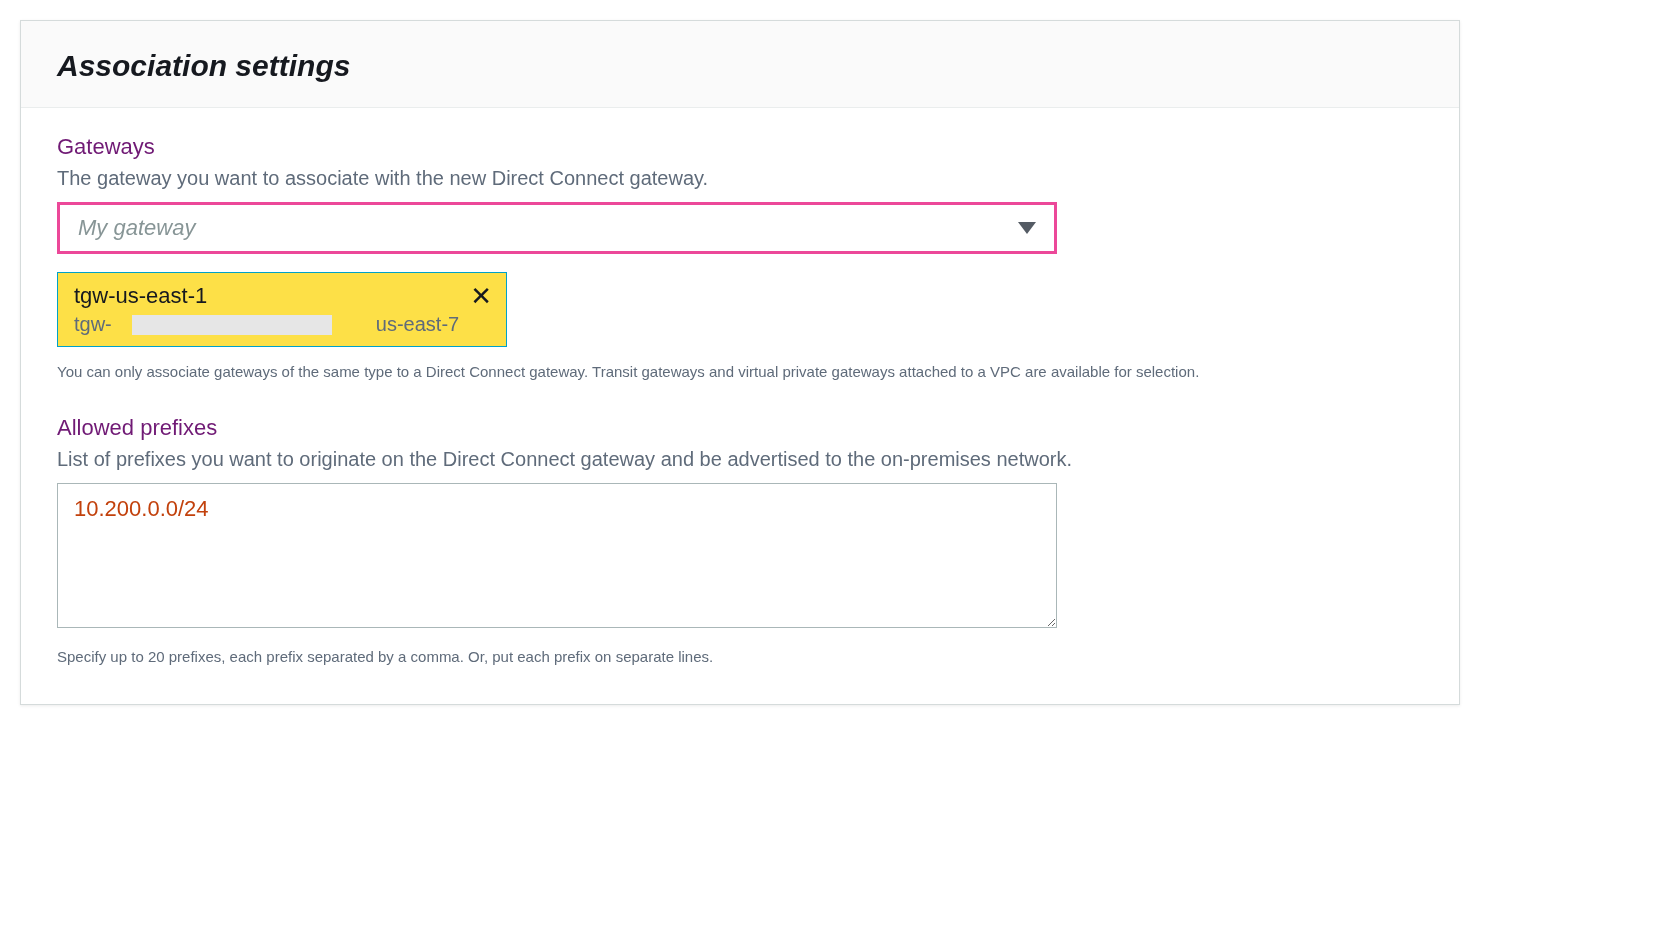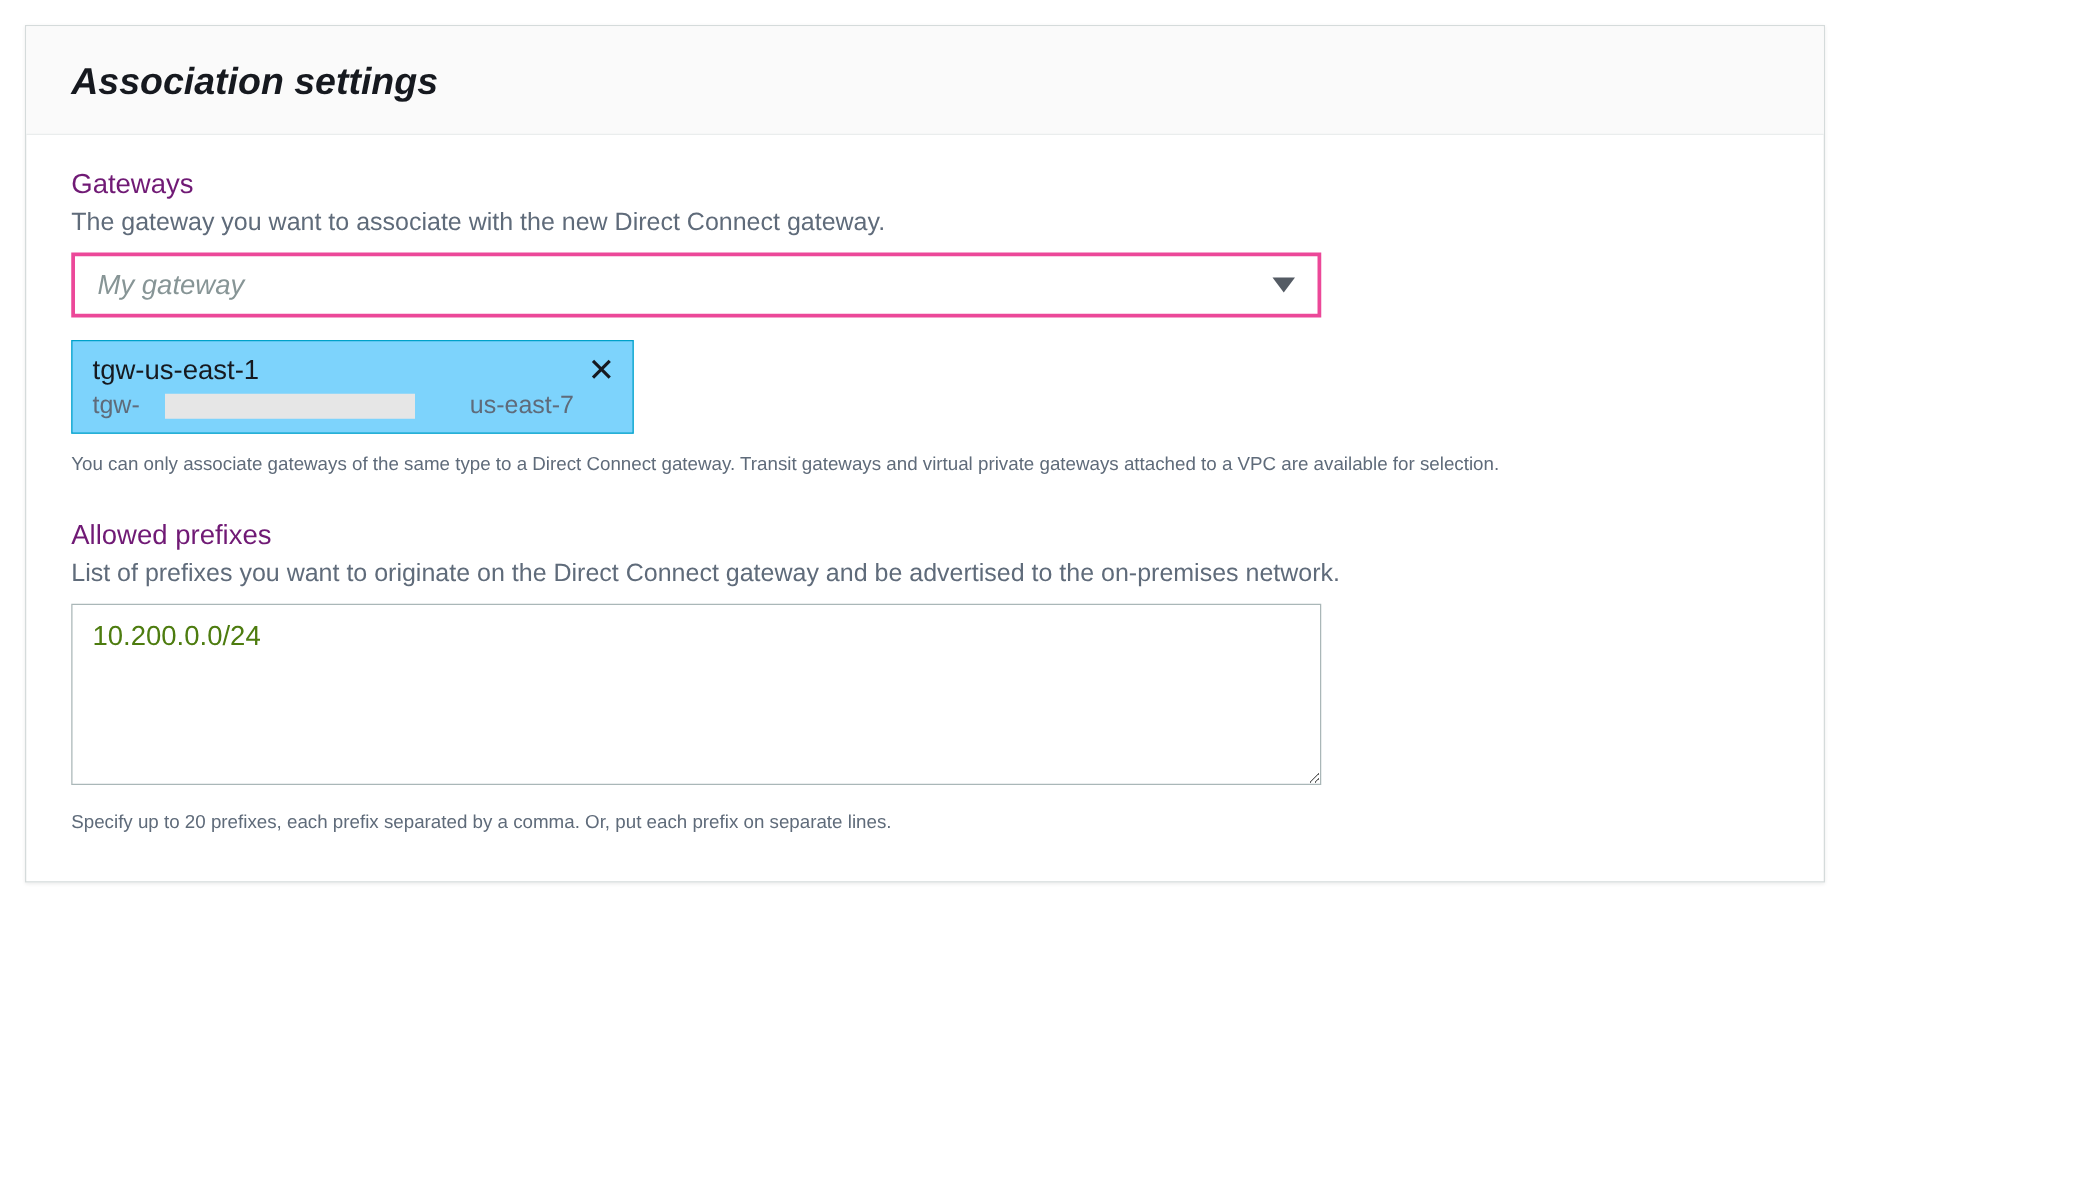--- a/index.html
+++ b/index.html
@@ -61,21 +61,21 @@
   .caret-down {
     width: 0; height: 0;
     border-left: 9px solid transparent;
     border-right: 9px solid transparent;
     border-top: 12px solid #545b64;
   }
   .chip {
     margin-top: 18px;
     display: inline-block;
     border: 1px solid #00a1c9;
-    background: #7dd3fc;
+    background: #fde047;
     padding: 10px 16px 10px 16px;
     position: relative;
     min-width: 450px;
   }
   .chip-title {
     font-size: 22px;
     color: #16191f;
     padding-right: 40px;
   }
   .chip-sub {
@@ -111,21 +111,21 @@
     max-width: 1360px;
   }
   .textarea {
     width: 1000px;
     height: 145px;
     border: 1px solid #aab7b8;
     padding: 12px 16px;
     font-size: 22px;
     font-family: inherit;
     resize: both;
-    color: #4d7c0f;
+    color: #c2410c;
   }
 </style>
 </head>
 <body>
 
 <div class="panel">
   <div class="panel-header">
     <h2>Association settings</h2>
   </div>
   <div class="panel-body">

